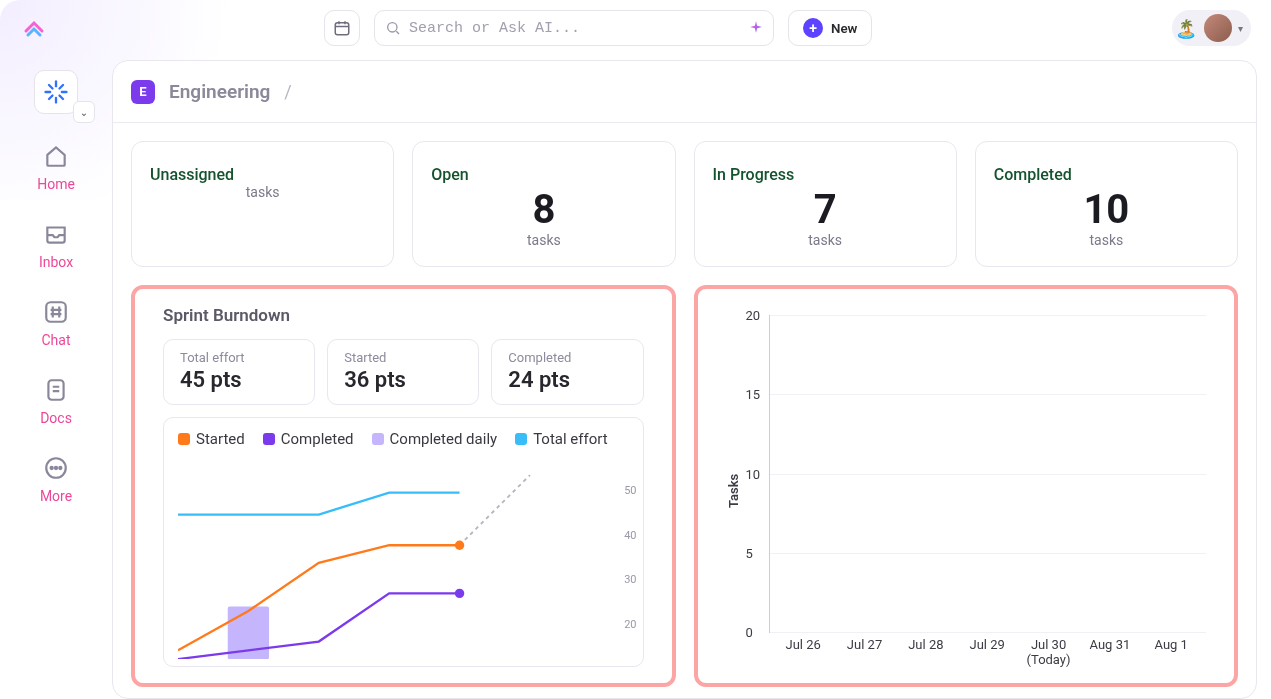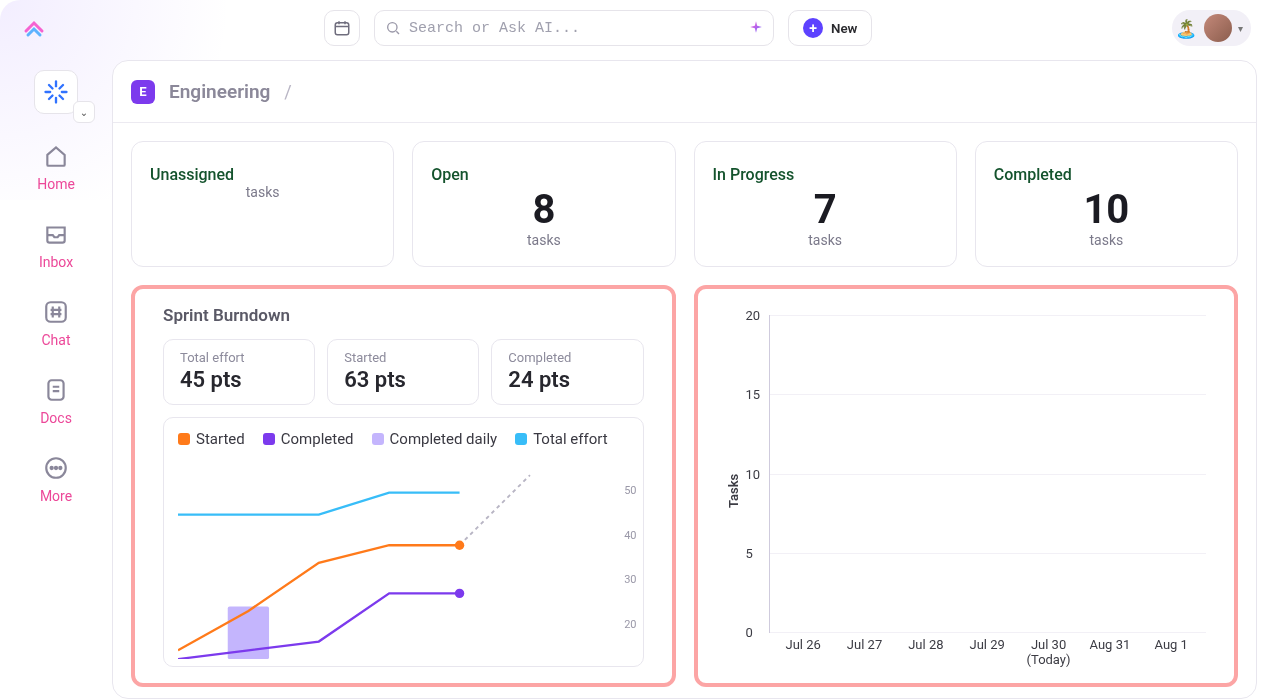--- a/index.html
+++ b/index.html
@@ -223,21 +223,21 @@
     <div class="charts-row">
       <div class="chart-card">
         <div class="chart-title">Sprint Burndown</div>
         <div class="mini-stats">
           <div class="mini-card">
             <div class="mini-label">Total effort</div>
             <div class="mini-val">45 pts</div>
           </div>
           <div class="mini-card">
             <div class="mini-label">Started</div>
-            <div class="mini-val">63 pts</div>
+            <div class="mini-val">36 pts</div>
           </div>
           <div class="mini-card">
             <div class="mini-label">Completed</div>
             <div class="mini-val">24 pts</div>
           </div>
         </div>
         <div class="burndown-area">
           <div class="legend">
             <span>
                 <i class="swatch sw-orange"></i>

